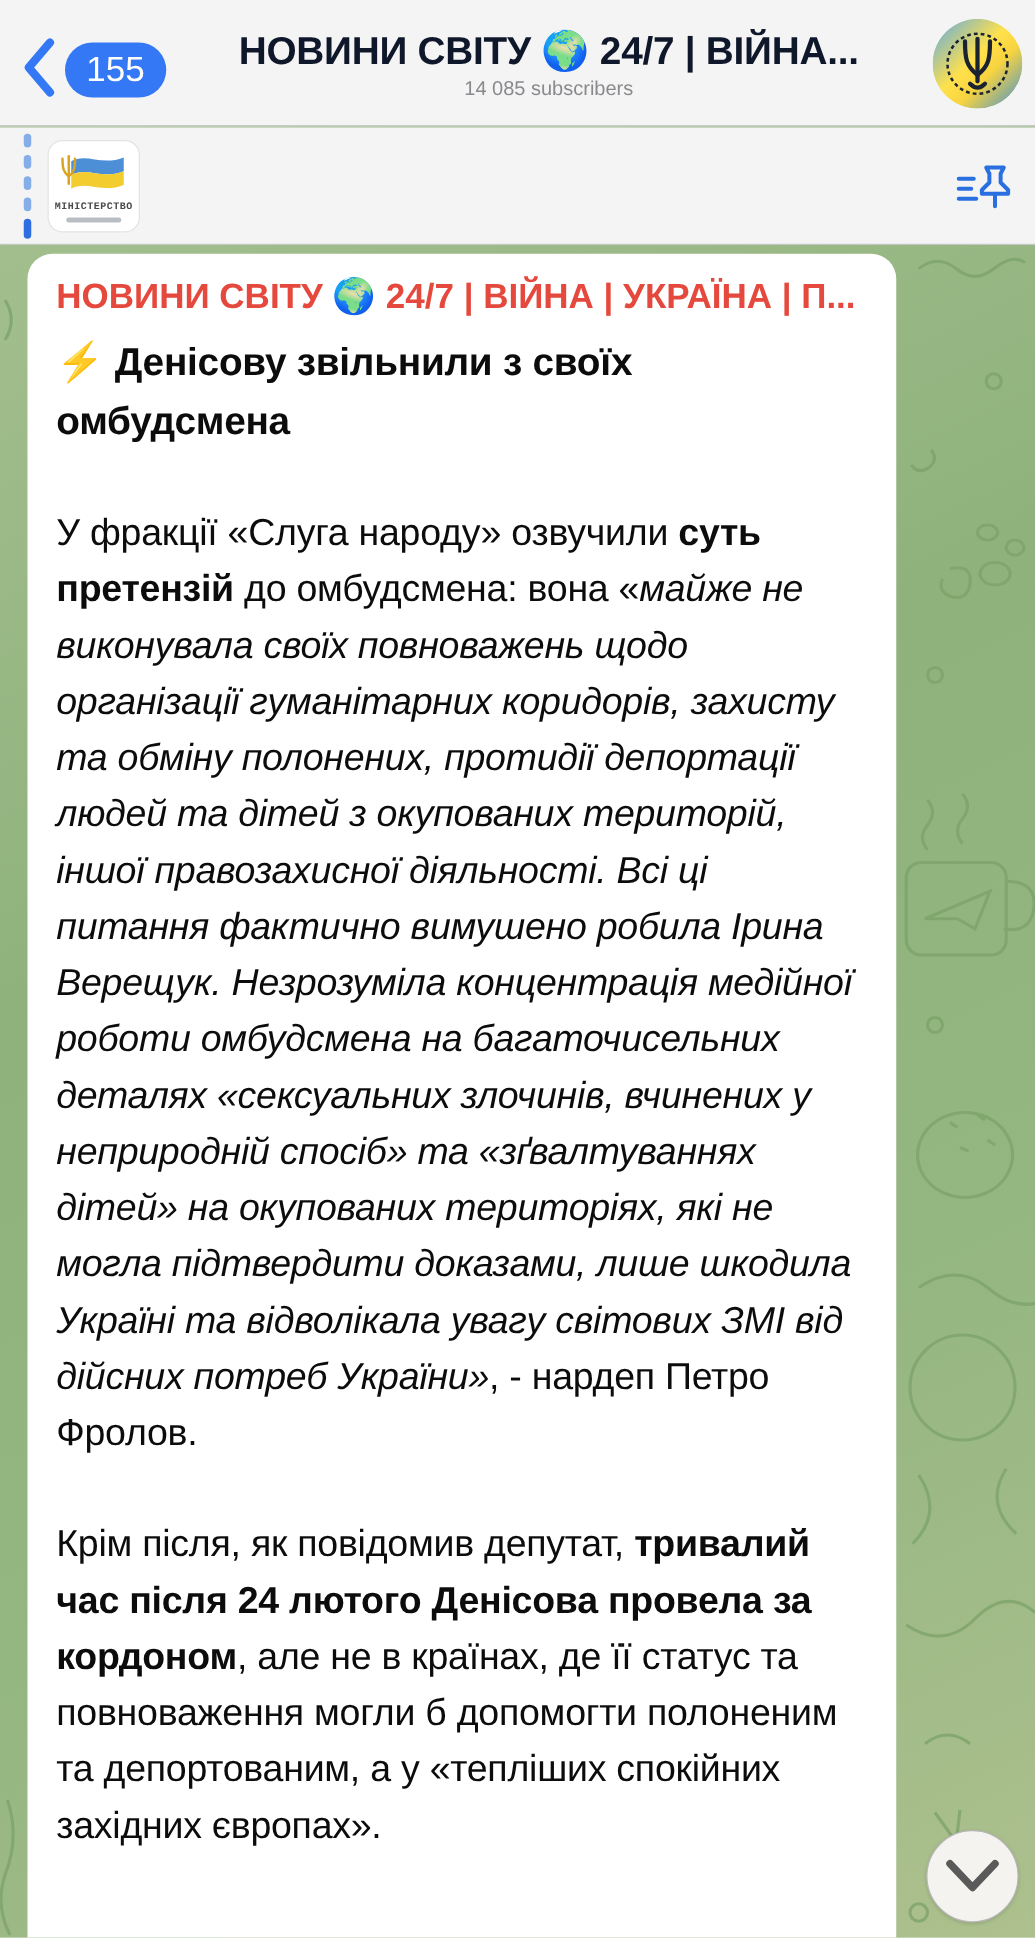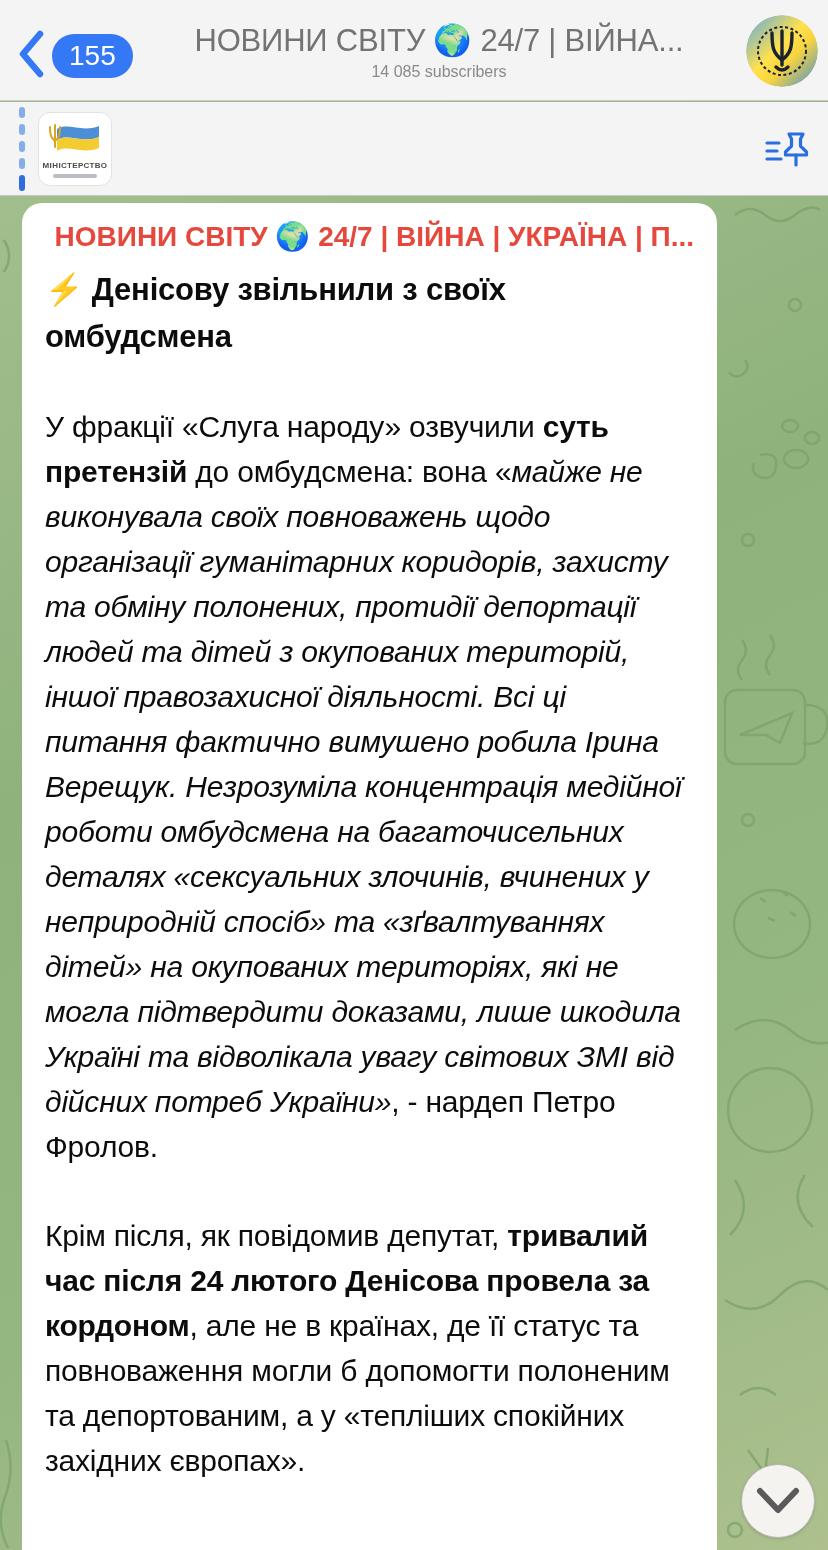--- a/index.html
+++ b/index.html
@@ -7,42 +7,42 @@
   body { font-family:"Liberation Sans","DejaVu Sans",sans-serif; position:relative; background:#96b584; }
 
   
   .chat-bg { position:absolute; inset:0; background:linear-gradient(155deg,#a8c293 0%,#8fb27c 42%,#94b681 70%,#adc08e 100%); }
   .doodles { position:absolute; inset:0; }
 
   
   .header { position:absolute; left:0; top:0; width:828px; height:101px; background:#f4f4f4; border-bottom:1px solid #c9c9c9; z-index:30; }
   .back-area { position:absolute; left:18px; top:30px; display:flex; align-items:flex-end; gap:8px; cursor:pointer; }
   .unread-badge { background:#3478f6; color:#fff; font-size:28px; line-height:44px; height:44px; padding:0 17px; border-radius:22px; font-weight:500; }
-  .h-title { position:absolute; left:150px; right:100px; top:22px; text-align:center; font-size:31px; font-weight:400; color:#737373; white-space:nowrap; overflow:hidden; text-overflow:ellipsis; letter-spacing:-0.2px; }
+  .h-title { position:absolute; left:150px; right:100px; top:22px; text-align:center; font-size:31px; font-weight:700; color:#0f172a; white-space:nowrap; overflow:hidden; text-overflow:ellipsis; letter-spacing:-0.2px; }
   .h-sub { position:absolute; left:150px; right:100px; top:63px; text-align:center; font-size:16px; color:#8a8a8e; }
   .avatar { position:absolute; right:10px; top:15px; width:72px; height:72px; border-radius:50%; overflow:hidden; cursor:pointer; }
 
   
   .pinbar { position:absolute; left:0; top:102px; width:828px; height:94px; background:#f3f4f3; border-bottom:1px solid #c6c8c6; z-index:29; cursor:pointer; }
   .pin-indicator { position:absolute; left:19px; top:5px; width:6px; height:84px; display:flex; flex-direction:column; gap:6px; }
   .pin-indicator .seg { width:6px; border-radius:3px; background:#85aee8; flex:1; }
   .pin-indicator .seg.active { background:#2f6ee0; flex:1.4; }
-  .pin-thumb { position:absolute; left:38px; top:10px; width:74px; height:74px; background:#fff; border-radius:12px; border:1px solid #e3e3e3; display:flex; flex-direction:column; align-items:center; justify-content:center; gap:4px; }
+  .pin-thumb { position:absolute; left:38px; top:10px; width:74px; height:74px; background:#fff; border-radius:12px; border:1px solid #e3e3e3; display:flex; flex-direction:column; align-items:center; justify-content:center; gap:4px;font-family:Liberation Mono, monospace; }
   .thumb-label { font-size:8px; font-weight:700; color:#4a4a4a; letter-spacing:0.4px; }
   .thumb-subline { width:44px; height:4px; background:#b9bec4; border-radius:2px; }
   .pin-texts { position:absolute; left:132px; top:11px; right:90px; }
   .pin-label { color:#2a7cf0; font-size:27px; font-weight:500; line-height:36px; }
   .pin-preview { color:#101010; font-size:27px; line-height:38px; white-space:nowrap; overflow:hidden; text-overflow:ellipsis; }
   .pin-preview .em-red { color:#d93025; }
   .pin-preview .em-gold { color:#c99b2d; }
   .pinlist-icon { position:absolute; right:18px; top:25px; width:46px; height:46px; }
 
   
   .bubble { position:absolute; left:22px; top:203px; width:695px; height:1400px; background:#ffffff; border-radius:20px; z-index:10; padding:15px 23px 0 23px; }
-  .ch-name { color:#e5483c; font-size:28px; font-weight:600; line-height:38px; white-space:nowrap; overflow:hidden; text-overflow:ellipsis; cursor:pointer;text-align:right; }
+  .ch-name { color:#e5483c; font-size:28px; font-weight:600; line-height:38px; white-space:nowrap; overflow:hidden; text-overflow:ellipsis; cursor:pointer; }
   .headline { margin-top:10px; font-size:31px; font-weight:700; color:#0c0c0c; line-height:47px; letter-spacing:-0.2px; }
   .headline .bolt { color:#f5a623; }
   .msg-body { color:#0c0c0c; }
   .para { margin-top:44px; font-size:30px; line-height:45px; letter-spacing:-0.2px; }
   .para .b { font-weight:700; }
   .para .i { font-style:italic; }
 
   
   .fab { position:absolute; right:13px; top:1464px; width:74px; height:74px; border-radius:50%; background:#f4f3f0; border:1px solid #b6b6b3; z-index:20; display:flex; align-items:center; justify-content:center; cursor:pointer; box-shadow:0 1px 3px rgba(0,0,0,0.15); }
 </style>

